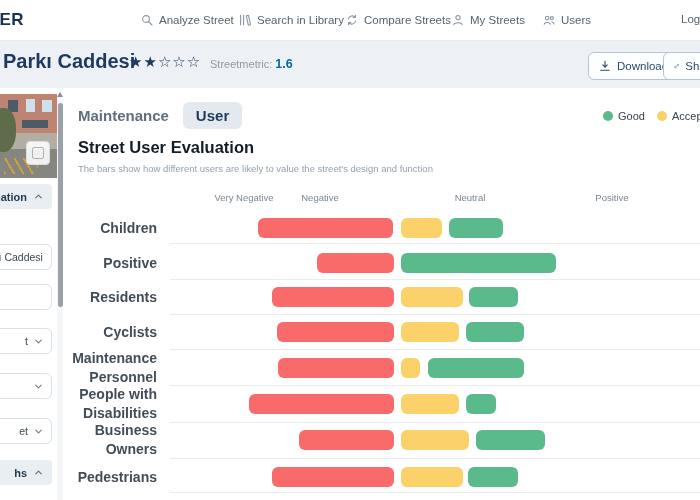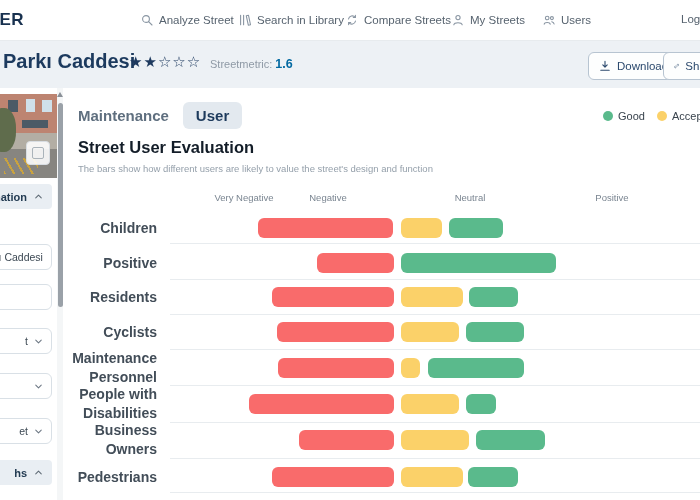--- a/index.html
+++ b/index.html
@@ -244,21 +244,21 @@
           <span class="legend-dot" style="background: rgb(251, 209, 105);"></span>
           <span>Acceptable</span>
         </div>
       </div>
     <h2 class="heading">Street User Evaluation</h2>
     <p class="subheading">The bars show how different users are likely to value the street's design and function</p>
   </main>
 
   <div id="chart-layer">
       <div class="axis-label" style="left: 200px; top: 192px; margin-left: 44px;">Very Negative</div>
-      <div class="axis-label" style="left: 328px; top: 192px; text-align: center;">Negative</div>
+      <div class="axis-label" style="left: 320px; top: 192px; text-align: center;">Negative</div>
       <div class="axis-label" style="left: 470px; top: 192px;">Neutral</div>
       <div class="axis-label" style="left: 612px; top: 192px;">Positive</div>
       <div class="row-label" style="top: 228px;">Children</div>
       <div class="bar" style="left: 258px; width: 135px; top: 218px; background: rgb(249, 107, 107);"></div>
       <div class="bar" style="left: 401px; width: 41px; top: 218px; background: rgb(251, 209, 105);"></div>
       <div class="bar" style="left: 449px; width: 54px; top: 218px; background: rgb(90, 186, 140);"></div>
       <div class="row-divider" style="top: 243px;"></div>
       <div class="row-label" style="top: 263px;">Positive</div>
       <div class="bar" style="left: 317px; width: 77px; top: 253px; background: rgb(249, 107, 107);"></div>
       <div class="bar" style="left: 401px; width: 155px; top: 253px; background: rgb(90, 186, 140);"></div>

